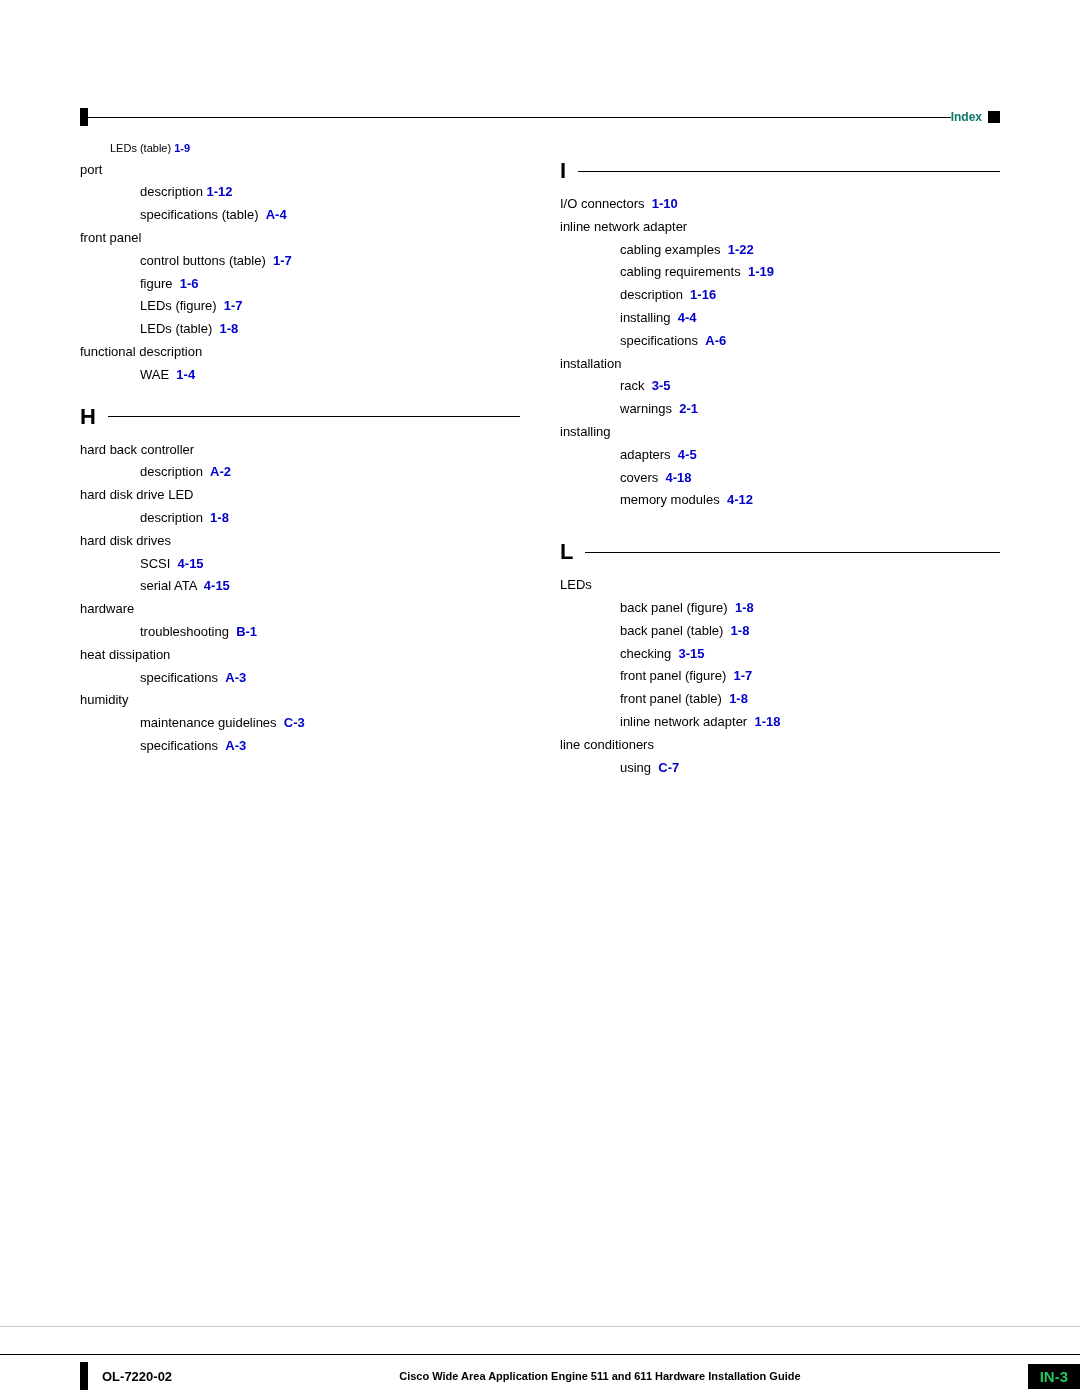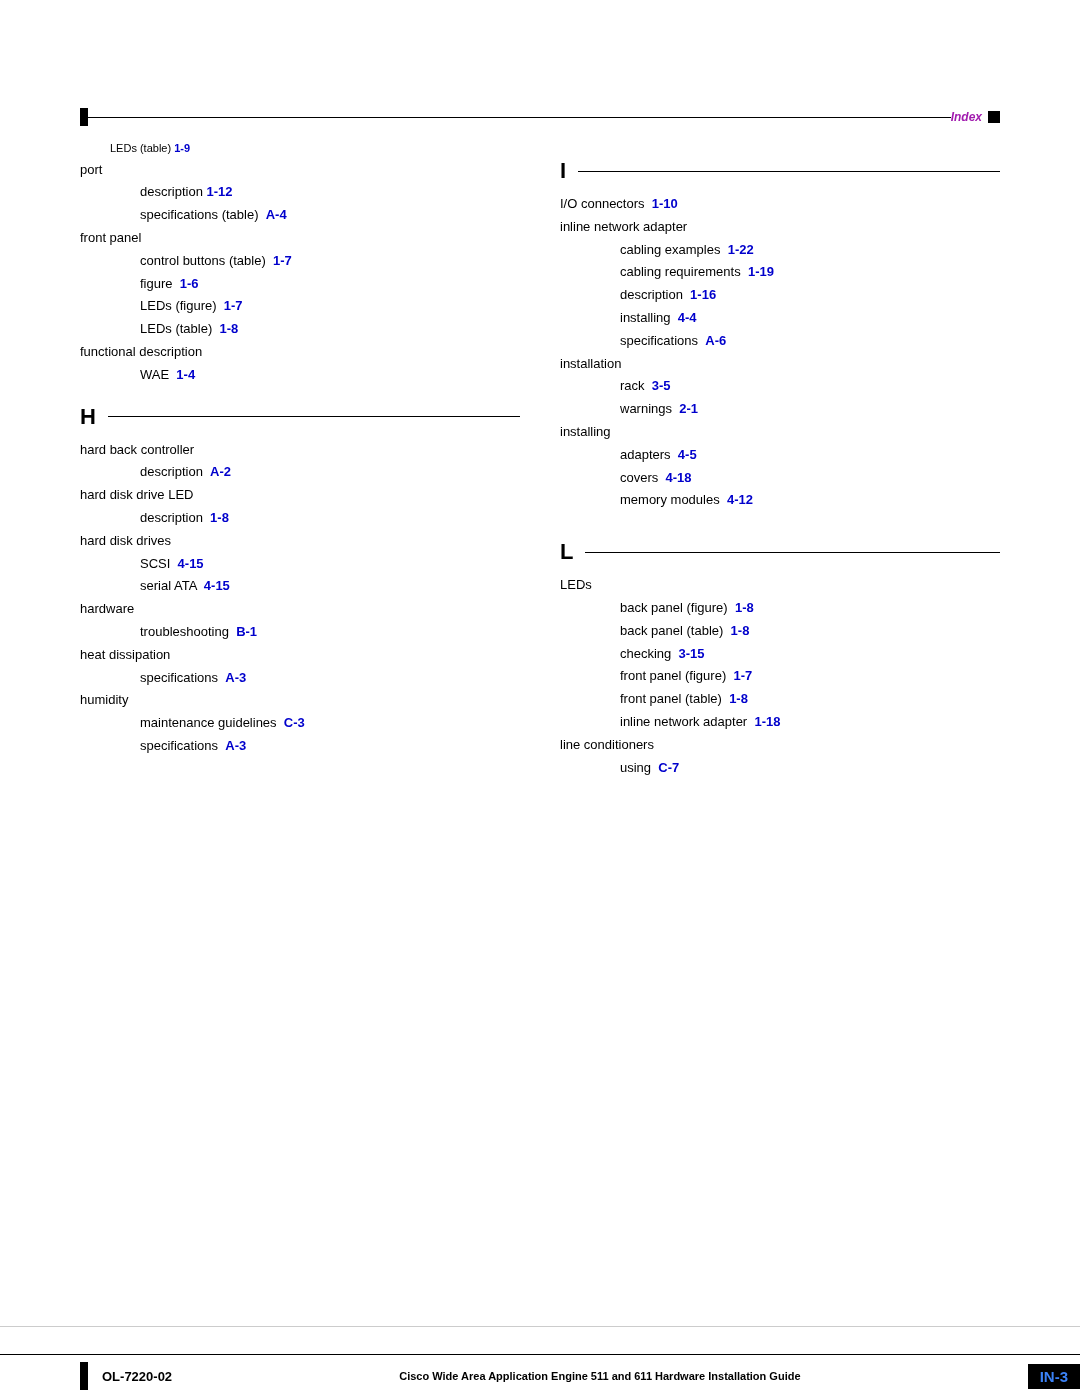--- a/index.html
+++ b/index.html
@@ -41,23 +41,22 @@
       background: #000;
     }
     .top-rule-right {
       display: flex;
       align-items: center;
       padding-right: 80px;
     }
     .top-rule-index-label {
       font-size: 12px;
       font-weight: bold;
-      color: #a21caf;
+      color: #0f766e;
       margin-right: 6px;
-      font-style: italic;
     }
     .top-rule-right-block {
       width: 12px;
       height: 12px;
       background: #000;
     }
 
     
     .content-area {
       position: absolute;
@@ -151,21 +150,21 @@
       font-weight: bold;
       color: #000;
     }
     .bottom-bar-page {
       display: flex;
       align-items: center;
       margin-right: 0;
     }
     .page-num-box {
       background: #000;
-      color: #3b82f6;
+      color: #22c55e;
       font-weight: bold;
       font-size: 15px;
       padding: 4px 12px;
       margin-right: 0;
     }
     .bottom-rule {
       position: absolute;
       bottom: 42px;
       left: 0;
       right: 0;

